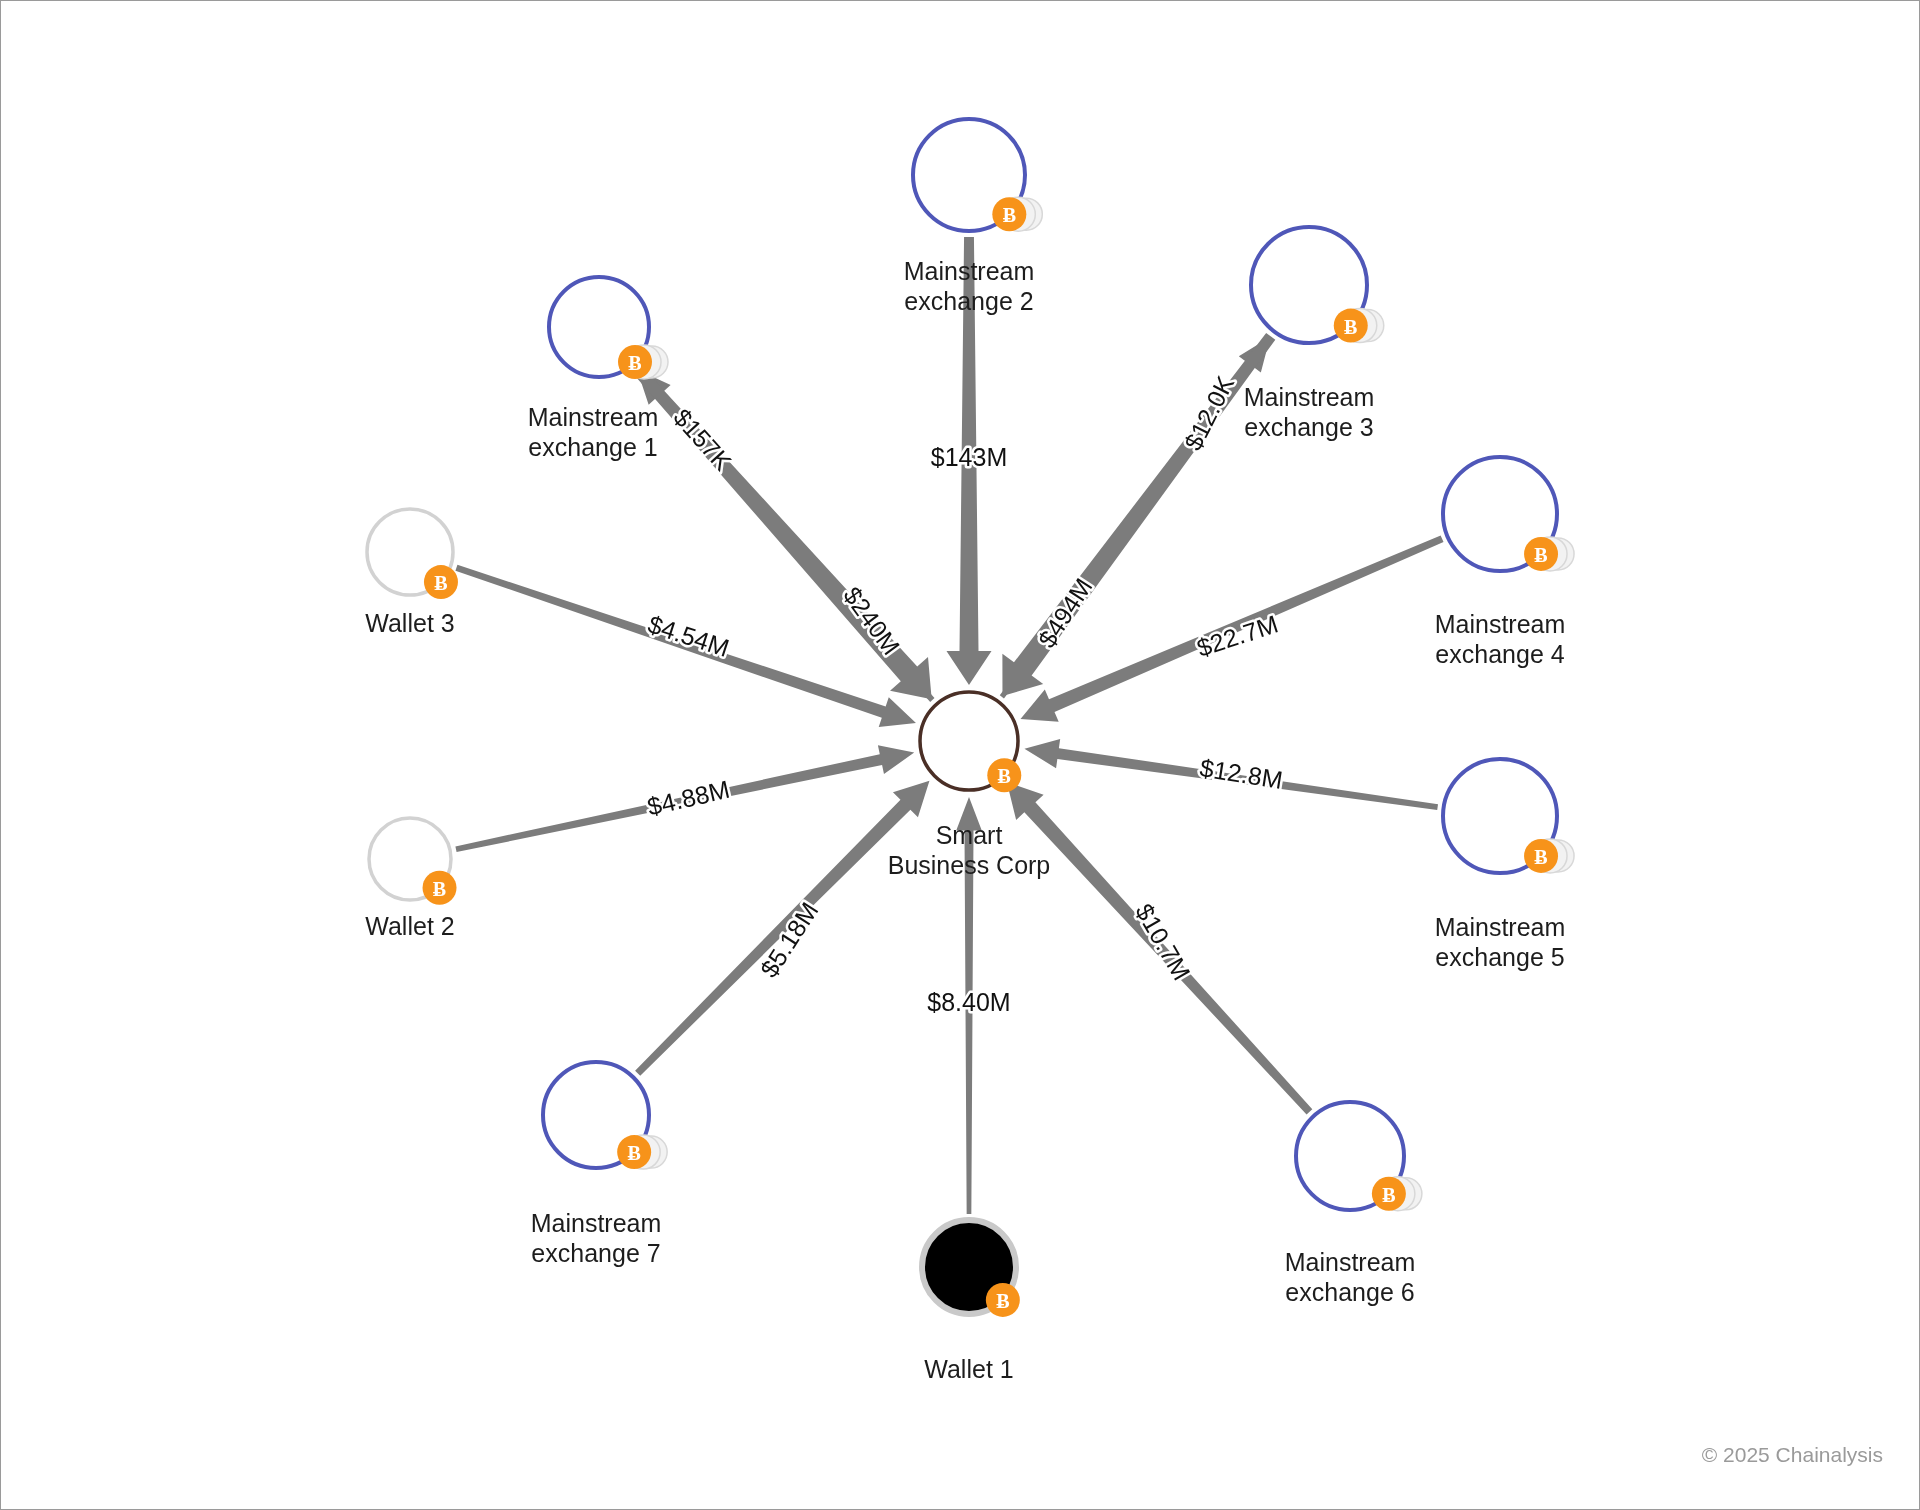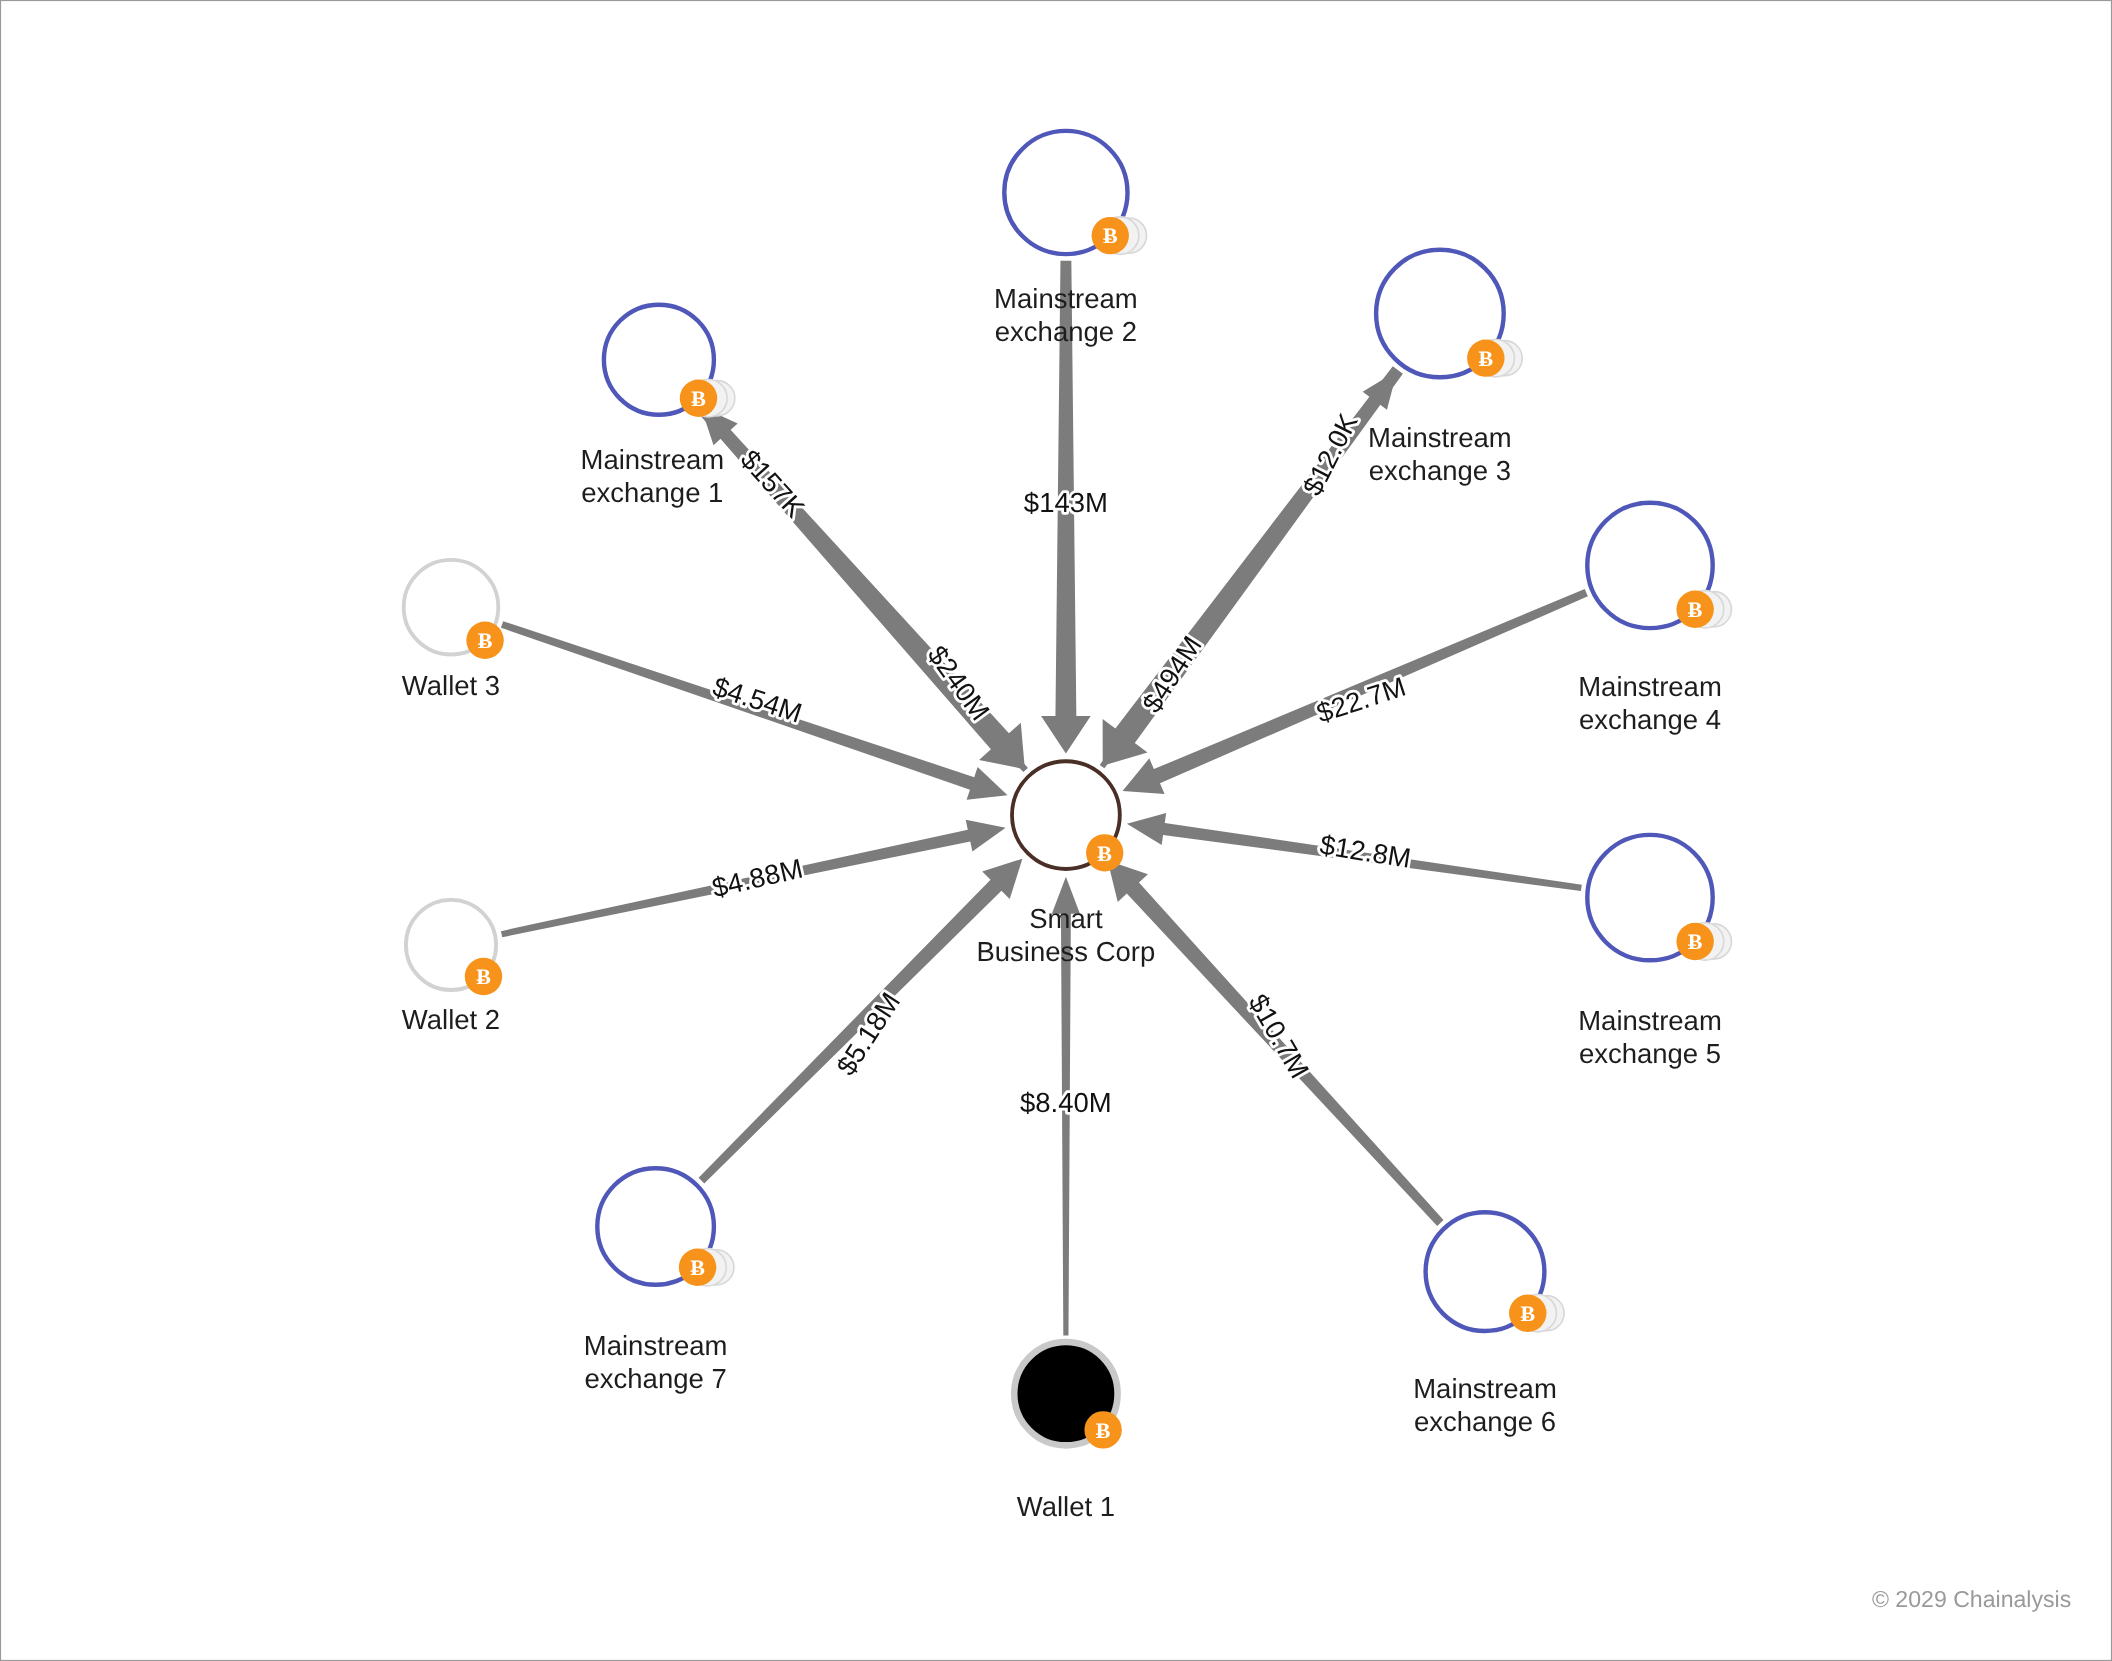--- a/index.html
+++ b/index.html
@@ -209,15 +209,15 @@
         <text x="1499" y="625" class="node-label"><tspan x="1499" dy="0">Mainstream</tspan><tspan x="1499" dy="30">exchange 4</tspan></text>
         <text x="1499" y="928" class="node-label"><tspan x="1499" dy="0">Mainstream</tspan><tspan x="1499" dy="30">exchange 5</tspan></text>
         <text x="1349" y="1263" class="node-label"><tspan x="1349" dy="0">Mainstream</tspan><tspan x="1349" dy="30">exchange 6</tspan></text>
         <text x="595" y="1224" class="node-label"><tspan x="595" dy="0">Mainstream</tspan><tspan x="595" dy="30">exchange 7</tspan></text>
         <text x="968" y="1370" class="node-label"><tspan x="968" dy="0">Wallet 1</tspan></text>
         <text x="409" y="927" class="node-label"><tspan x="409" dy="0">Wallet 2</tspan></text>
         <text x="409" y="624" class="node-label"><tspan x="409" dy="0">Wallet 3</tspan></text>
       </g>
   </svg>
 
-  <div id="copyright">© 2029 Chainalysis</div>
+  <div id="copyright">© 2025 Chainalysis</div>
 
 </div>
 
 </body></html>

